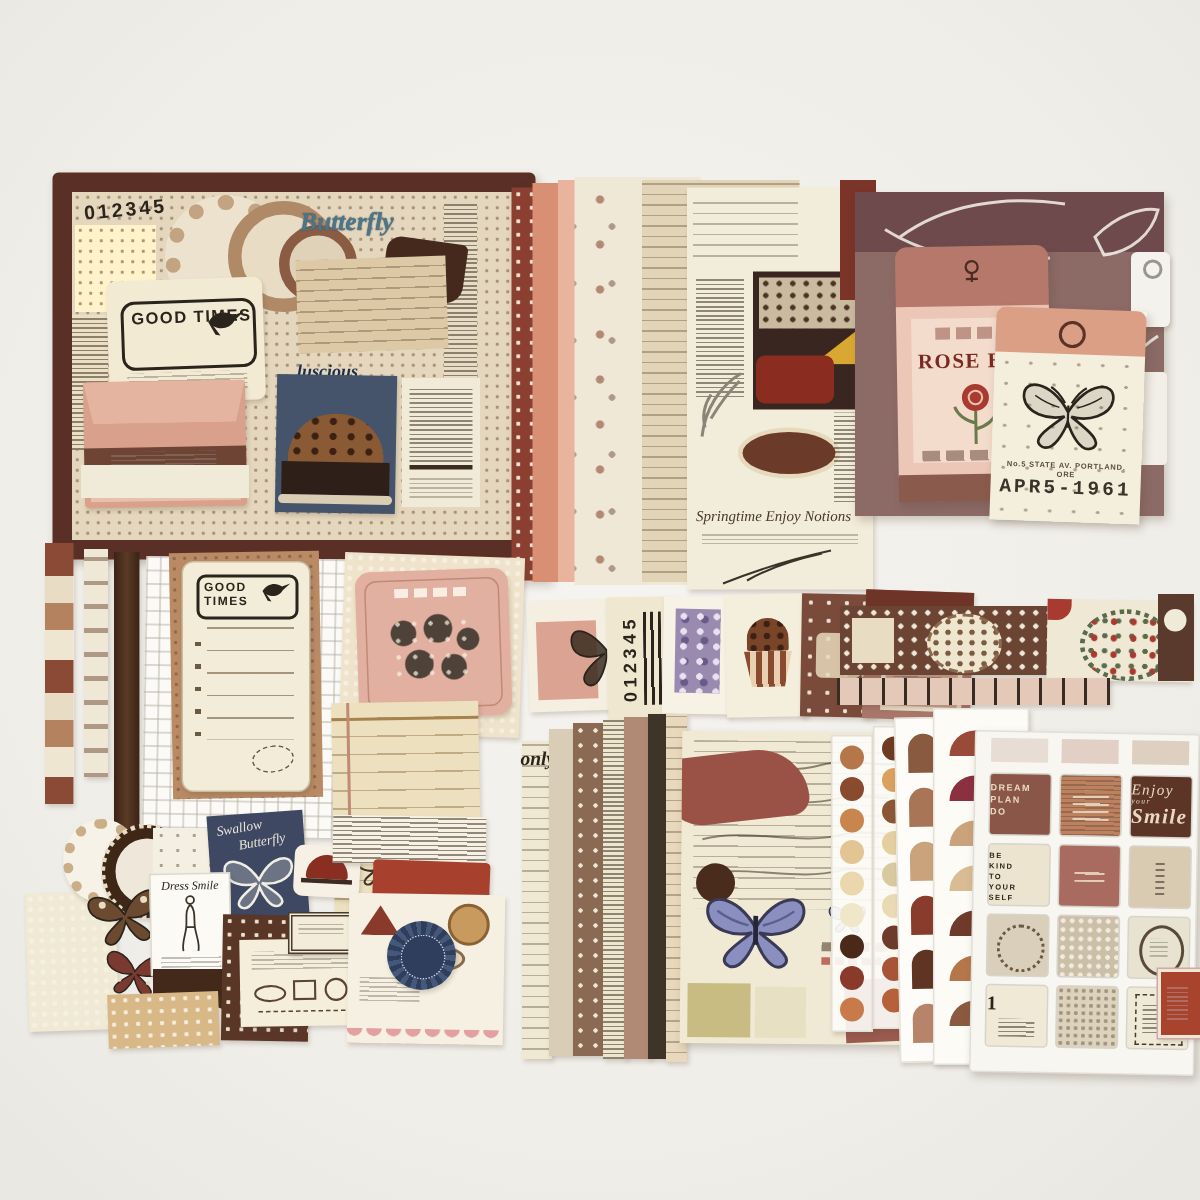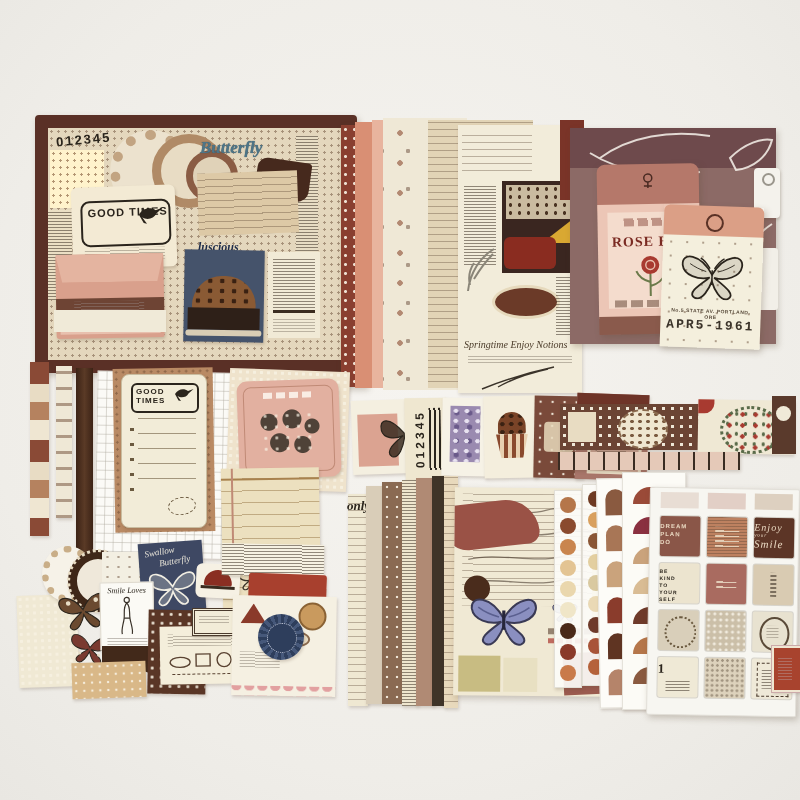--- a/index.html
+++ b/index.html
@@ -280,21 +280,21 @@
       <circle cx="26" cy="22" r="4" fill="#e8dcc4"></circle>
         <circle cx="74" cy="22" r="4" fill="#e8dcc4"></circle>
     </svg>
     <svg class="p" style="left:52px;top:90px;transform:rotate(7deg)" width="48" height="34" viewBox="0 0 100 70">
       <path d="M50 36 C34 8 8 6 10 24 C12 38 32 44 47 40 C34 50 16 62 28 68 C38 72 47 54 50 45 C53 54 62 72 72 68 C84 62 66 50 53 40 C68 44 88 38 90 24 C92 6 66 8 50 36 Z" fill="#7a3a30" stroke="#2a241c" stroke-width="2"></path>
       <circle cx="30" cy="50" r="3" fill="#e8dcc4"></circle>
         <circle cx="70" cy="50" r="3" fill="#e8dcc4"></circle>
     </svg>
 
     <div class="p shl" style="left:86px;top:42px;width:52px;height:66px;background:#fbfaf5;border:1px solid #ddd8cc;transform:rotate(-1deg);">
-      <div class="p scriptxt t" style="left:0;top:3px;width:52px;text-align:center;font-size:8px;">Smile Loves</div>
+      <div class="p scriptxt t" style="left:0;top:3px;width:52px;text-align:center;font-size:8px;">Dress Smile</div>
       <svg class="p" style="left:16px;top:13px" width="20" height="40" viewBox="0 0 20 40">
         <circle cx="10" cy="4" r="2.6" fill="none" stroke="#3a332a" stroke-width="1.2"></circle>
         <path d="M10 7 C6 11 8 17 7 23 C6 29 4 33 5 38 M10 7 C14 11 12 17 13 23 C14 29 16 33 15 38 M7 22 L13 22" stroke="#3a332a" fill="none" stroke-width="1.2"></path>
       </svg>
       <div class="p microlt" style="left:6px;top:54px;width:40px;height:8px;"></div>
     </div>
     <div class="p shl" style="left:88px;top:106px;width:50px;height:28px;background:#42291a;clip-path:polygon(0 0,100% 0,100% 100%,50% 68%,0 100%);"></div>
     <div class="p shl wdots" style="left:58px;top:122px;width:74px;height:36px;background-color:#d9b888;background-size:8px 8px;transform:rotate(-2deg);"></div>
     <div class="p shl wdots" style="left:134px;top:70px;width:58px;height:84px;background-color:#5a3626;background-size:9px 9px;transform:rotate(1deg);"></div>
 
@@ -418,21 +418,21 @@
         <div class="sqt" style="font-size:6px;margin-top:7px;">DREAM</div>
         <div class="sqt" style="font-size:6px;margin-top:2px;">PLAN</div>
         <div class="sqt" style="font-size:6px;margin-top:2px;">DO</div>
       </div>
       <div class="sq microlt" style="left:57px;top:28px;background-color:#bd8160;">
         <div class="p" style="left:8px;top:10px;width:24px;height:20px;background-image:repeating-linear-gradient(0deg,rgba(240,228,205,.8) 0 1.5px,transparent 1.5px 5px);"></div>
       </div>
       <div class="sq" style="left:104px;top:28px;background:#5c3526;">
         <div class="sqt scriptxt" style="font-size:10px;font-weight:normal;margin-top:4px;">Enjoy</div>
         <div class="sqt scriptxt" style="font-size:5px;font-weight:normal;">your</div>
-        <div class="sqt scriptxt" style="font-size:11px;font-weight:normal;">Smile</div>
+        <div class="sqt scriptxt" style="font-size:14px;font-weight:bold;">Smile</div>
       </div>
 
       <div class="sq" style="left:10px;top:75px;background:#ece4cf;">
         <div class="sqt" style="color:#2a241c;font-size:5px;margin-top:5px;">BE</div>
         <div class="sqt" style="color:#2a241c;font-size:5px;margin-top:1px;">KIND</div>
         <div class="sqt" style="color:#2a241c;font-size:5px;margin-top:1px;">TO</div>
         <div class="sqt" style="color:#2a241c;font-size:5px;margin-top:1px;">YOUR</div>
         <div class="sqt" style="color:#2a241c;font-size:5px;margin-top:1px;">SELF</div>
       </div>
       <div class="sq" style="left:57px;top:75px;background:#a96b60;">

